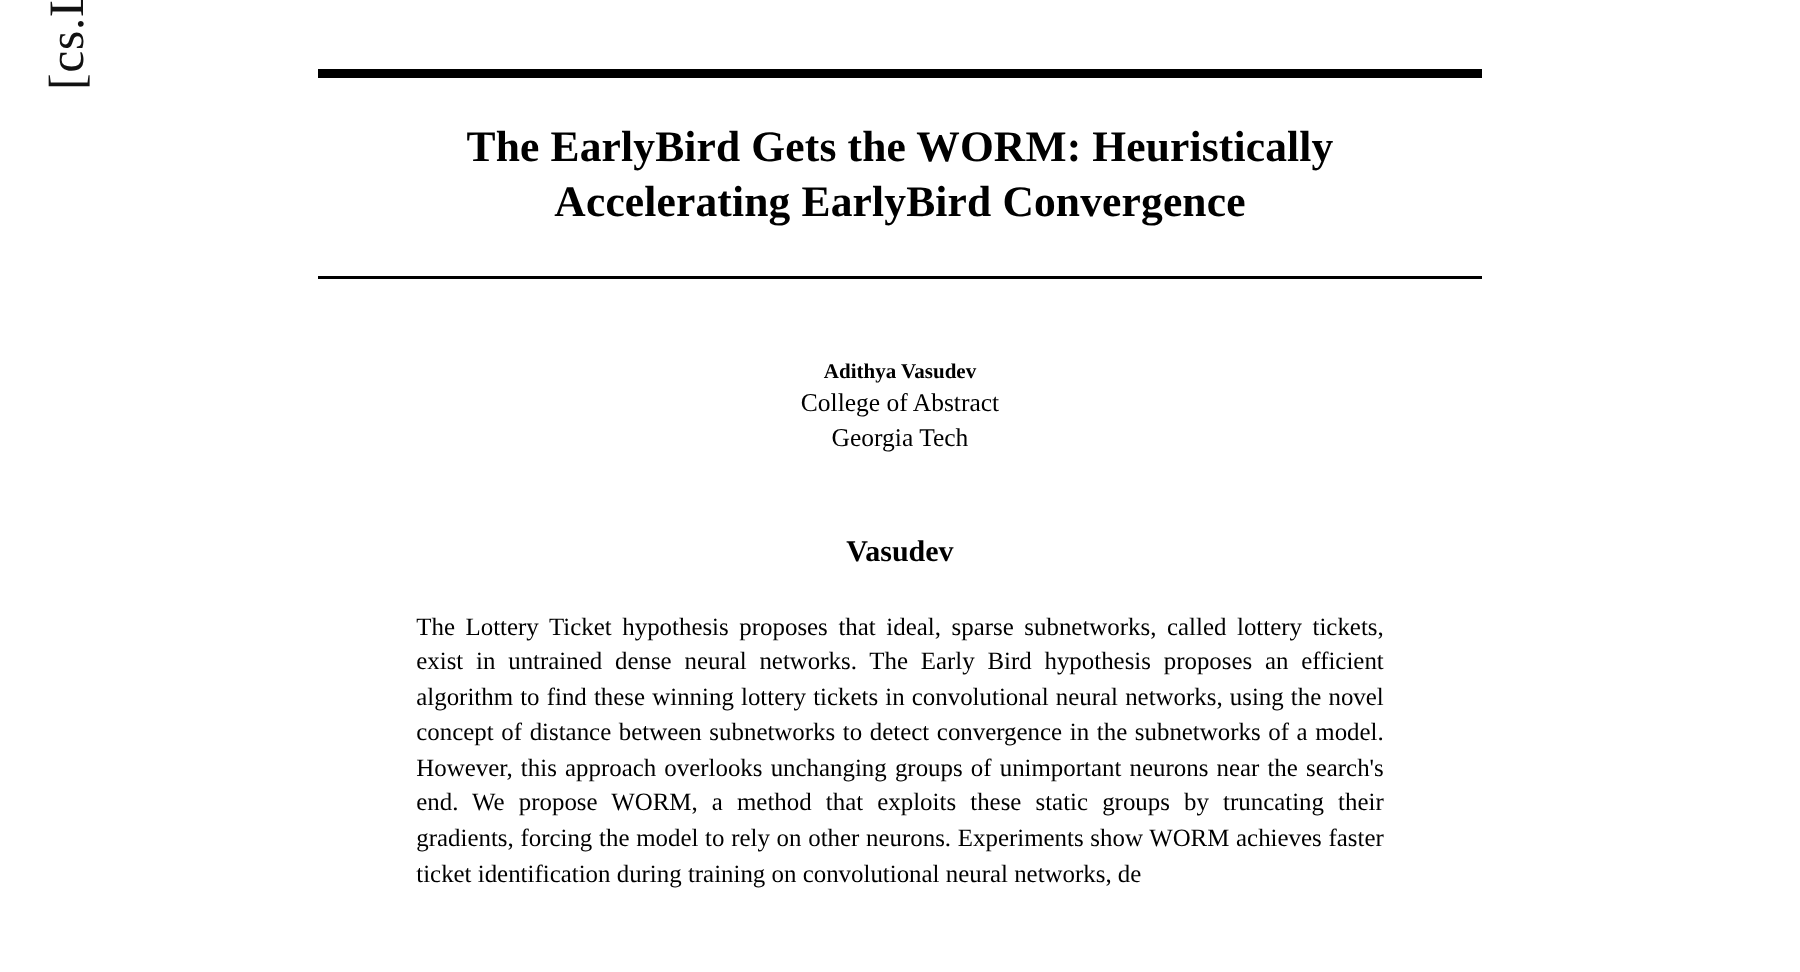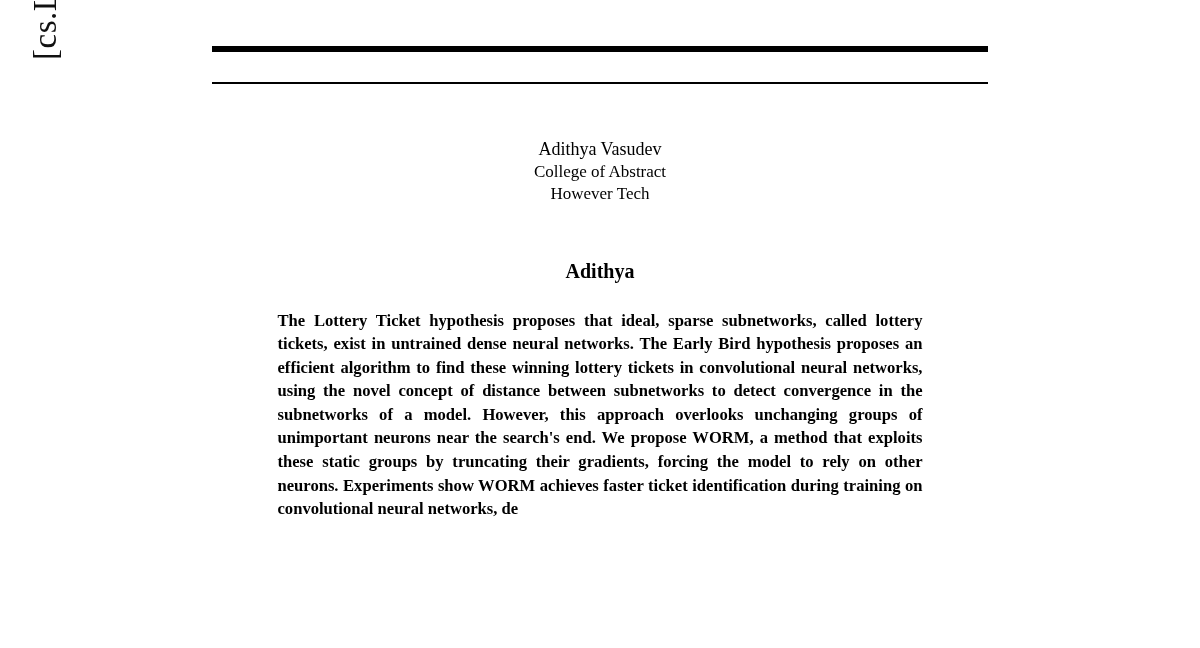--- a/index.html
+++ b/index.html
@@ -74,22 +74,22 @@
     width: 100%;
   }
 
   .authors {
     text-align: center;
     margin-top: 54px;
     font-size: 17px;
     line-height: 1.30;
   }
   .authors .name {
-    font-weight: normal;
-    font-size: 18px;
+    font-weight: bold;
+    font-size: 14px;
   }
   .authors .email {
     font-family: "Liberation Mono", monospace;
     font-size: 15.5px;
     letter-spacing: -0.2px;
     margin-top: 3px;
   }
 
   .abstract-head {
     text-align: center;
@@ -100,44 +100,46 @@
 
   .abstract-body {
     margin: 26px auto 0 auto;
     width: 645px;
     font-size: 16.6px;
     line-height: 1.42;
     text-align: justify;
     text-justify: inter-word;
     hyphens: none;
   }
-  .abstract-body p { margin: 0; text-indent: 0; font-weight: bold; }
+  .abstract-body p { margin: 0; text-indent: 0; }
 </style>
 </head>
 <body>
 
 <div class="arxiv-stamp">
   <span class="seg">[cs.LG]</span>
 
 </div>
 
 <div class="page">
 
   <div class="rule-top"></div>
 
   <div class="title">
+    <span>The EarlyBird Gets the WORM: Heuristically</span>
+    <span class="line2">Accelerating EarlyBird Convergence</span>
   </div>
 
   <div class="rule-bottom"></div>
 
   <div class="authors">
     <div class="name">Adithya Vasudev</div>
     <div>College of Abstract</div>
-    <div>However Tech</div>
+    <div>Georgia Tech</div>
   </div>
 
-  <div class="abstract-head">Adithya</div>
+  <div class="abstract-head">Vasudev</div>
 
   <div class="abstract-body">
     <p>The Lottery Ticket hypothesis proposes that ideal, sparse subnetworks, called lottery tickets, exist in untrained dense neural networks. The Early Bird hypothesis proposes an efficient algorithm to find these winning lottery tickets in convolutional neural networks, using the novel concept of distance between subnetworks to detect convergence in the subnetworks of a model. However, this approach overlooks unchanging groups of unimportant neurons near the search's end. We propose WORM, a method that exploits these static groups by truncating their gradients, forcing the model to rely on other neurons. Experiments show WORM achieves faster ticket identification during training on convolutional neural networks, de</p>
   </div>
 
 </div>
 
 </body></html>

